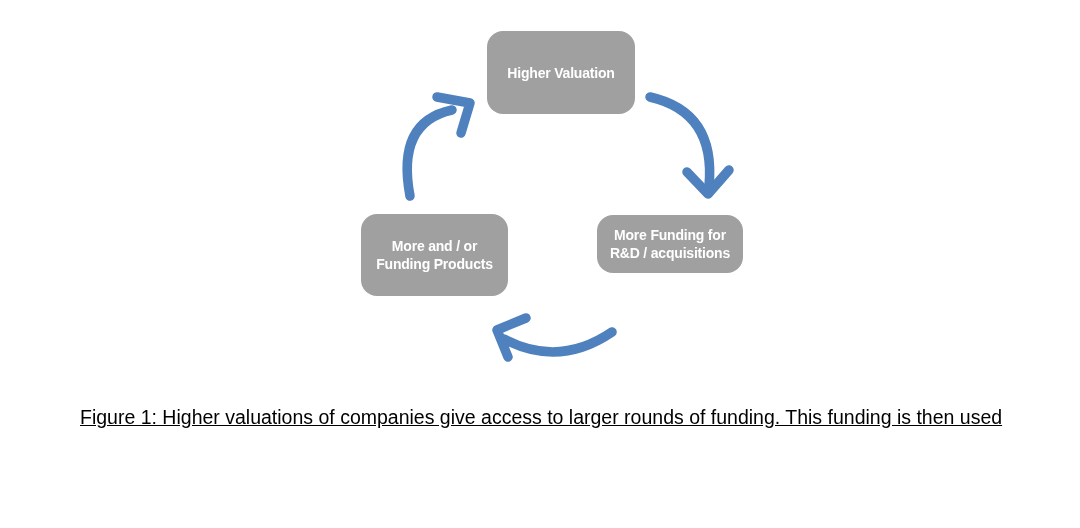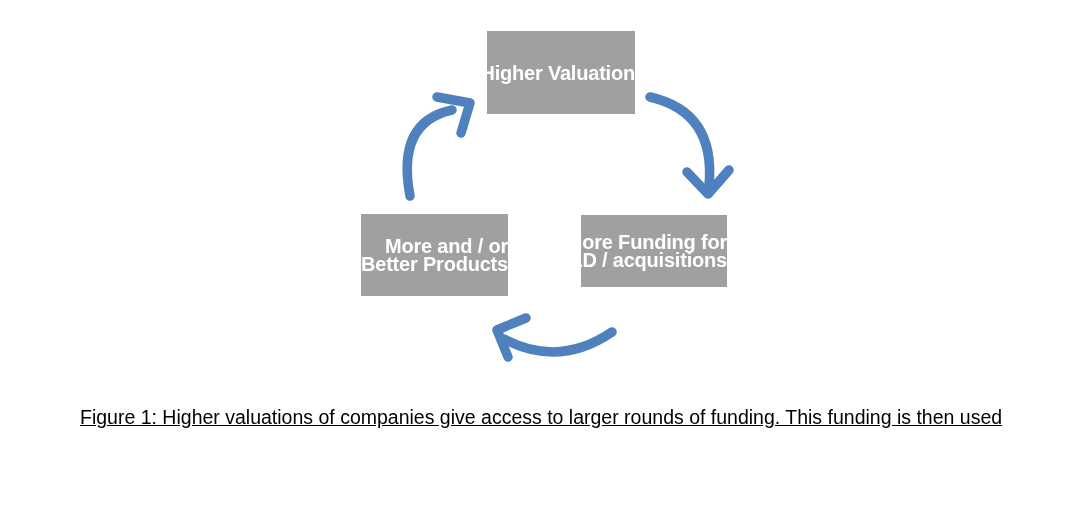--- a/index.html
+++ b/index.html
@@ -14,32 +14,33 @@
     background: #ffffff;
     font-family: "Liberation Sans", sans-serif;
     overflow: hidden;
   }
   .node {
     position: absolute;
     background: #a0a0a0;
     color: #ffffff;
     display: flex;
     flex-direction: column;
-    align-items: flex-end;
+    align-items: center;
     justify-content: center;
     text-align: center;
     font-weight: bold;
-    font-size: 20px;
+    font-size: 14px;
     line-height: 18px;
     letter-spacing: -0.2px;
+    border-radius: 16px;
   }
   .node-line { white-space: nowrap; }
   #node-higher-valuation { left: 487px; top: 31px;  width: 148px; height: 83px; }
   #node-better-products  { left: 361px; top: 214px; width: 147px; height: 82px; }
-  #node-more-funding     { left: 581px; top: 215px; width: 146px; height: 72px; }
+  #node-more-funding     { left: 597px; top: 215px; width: 146px; height: 58px; }
   #arrow-layer {
     position: absolute;
     left: 0; top: 0;
     width: 1080px; height: 528px;
     pointer-events: none;
   }
   #caption {
     position: absolute;
     left: 80px;
     top: 403px;
@@ -71,21 +72,21 @@
       <polyline points="437,97 470,103 461,133"></polyline>
     </g>
   </svg>
 
   <div class="node" id="node-higher-valuation">
     <span class="node-line">Higher Valuation</span>
   </div>
 
   <div class="node" id="node-better-products">
     <span class="node-line">More and / or</span>
-    <span class="node-line">Better Products</span>
+    <span class="node-line">Funding Products</span>
   </div>
 
   <div class="node" id="node-more-funding">
     <span class="node-line">More Funding for</span>
     <span class="node-line">R&amp;D / acquisitions</span>
   </div>
 
   <div id="caption">
     <div class="caption-line">Figure 1: Higher valuations of companies give access to larger rounds of funding. This funding is then used</div>
   </div>

